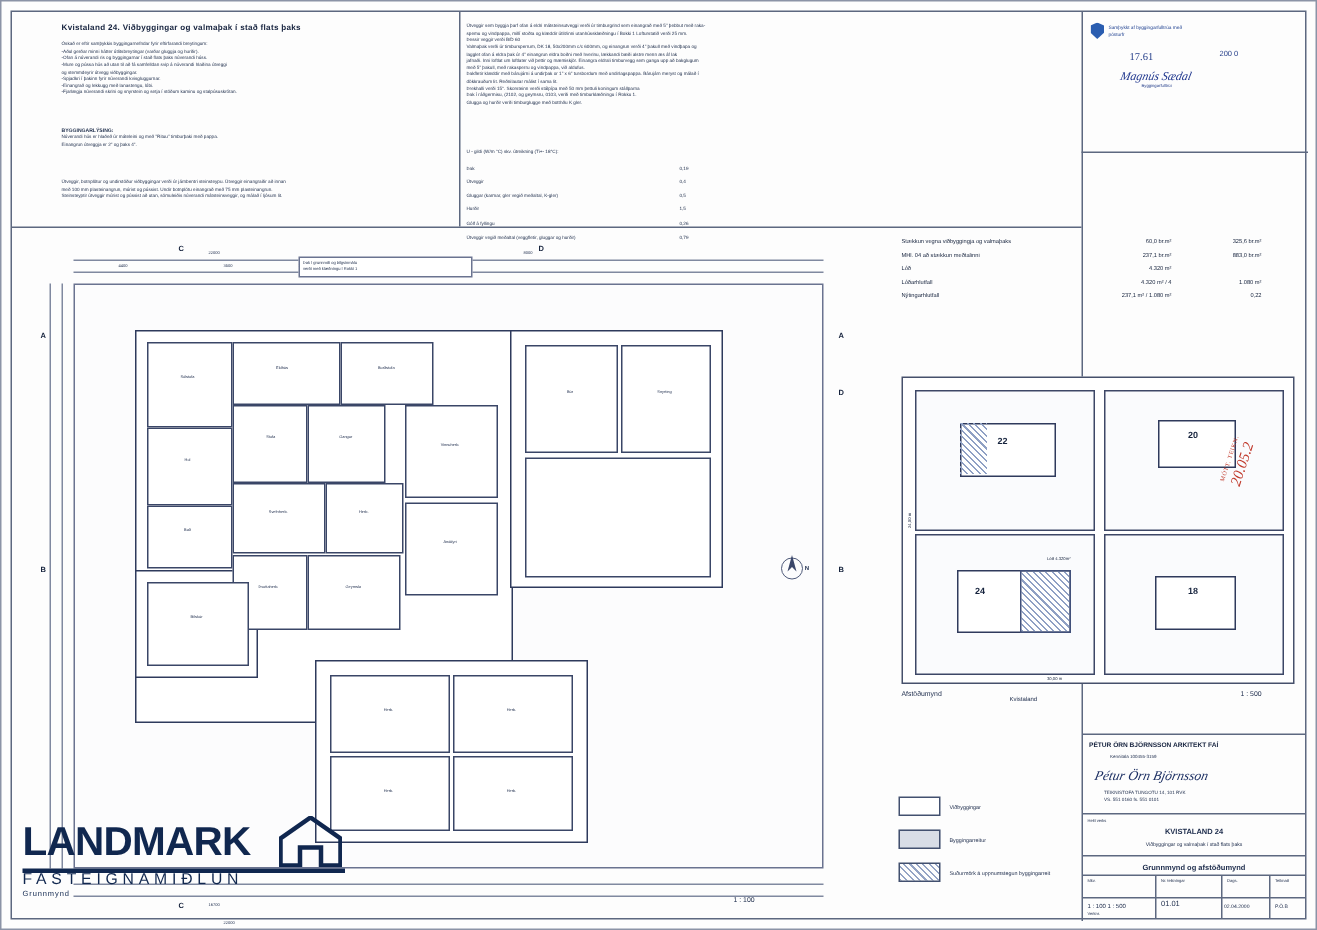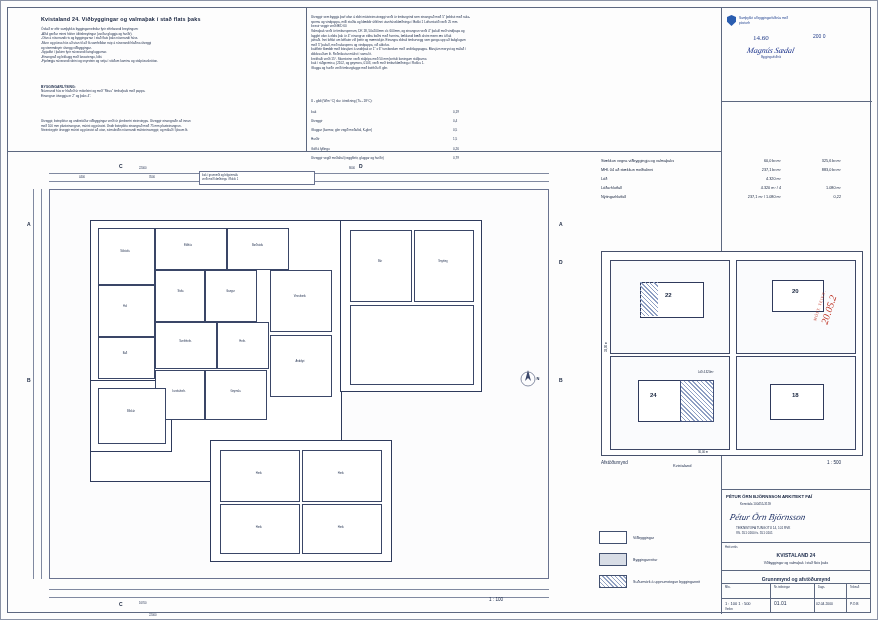--- a/index.html
+++ b/index.html
@@ -226,21 +226,21 @@
     <span>0,26</span><br>
     <span>0,79</span>
   </div>
 
   <div id="stamp">
     <div class="st-head">
       <div class="shield"></div>
       <div class="st-t"><span>Samþykkt af byggingarfulltrúa með</span>
 <span>pósturfr</span></div>
     </div>
-    <div class="st-date">14.60</div>
+    <div class="st-date">17.61</div>
     <div class="st-num">200 0</div>
     <div class="sig">Magnús Sædal</div>
     <div class="sig-cap">Byggingarfulltrúi</div>
   </div>
 
   <div id="areas">
     <div class="row">
       <div class="lbl">Stækkun vegna viðbyggingja og valmaþaks</div>
       <div class="v1">60,0 br.m²</div>
       <div class="v2">325,6 br.m²</div>
@@ -449,20 +449,29 @@
     <div class="secmark" style="left:8px;top:218px;">B</div>
     <div class="secmark" style="left:540px;top:218px;">B</div>
     <div class="secmark" style="left:100px;top:4px;">C</div>
     <div class="secmark" style="left:100px;top:442px;">C</div>
     <div class="secmark" style="left:340px;top:4px;">D</div>
     <div class="secmark" style="left:540px;top:100px;">D</div>
 
     <div id="plan-scale">1 : 100</div>
   </div>
 
+  <div id="logo">
+    <svg class="house" viewBox="0 0 42 34">
+      <path d="M21 1 L41 15 L41 33 L28 33 L28 21 L14 21 L14 33 L1 33 L1 15 Z" fill="none" stroke="#10274f" stroke-width="3"></path>
+    </svg>
+    <div class="lm-word">LANDMARK</div>
+    <div class="lm-bar"></div>
+    <div class="lm-sub">FASTEIGNAMIÐLUN</div>
+    <div class="lm-sub2">Grunnmynd</div>
+  </div>
 
   <div id="legend">
     <div class="lrow">
       <div class="sw"></div>
       <div>Viðbyggingar</div>
     </div>
     <div class="lrow">
       <div class="sw grey"></div>
       <div>Byggingarreitur</div>
     </div>

